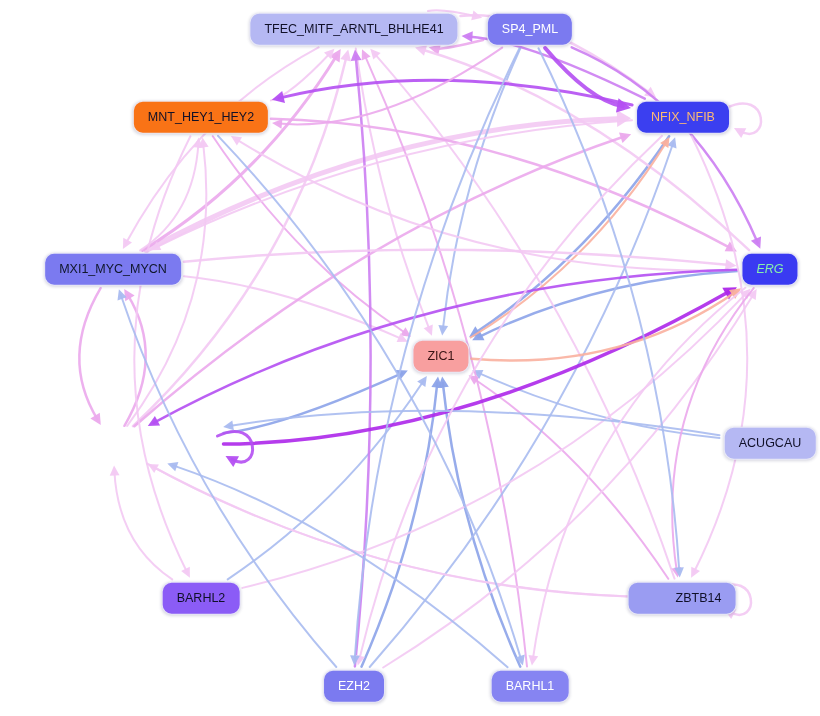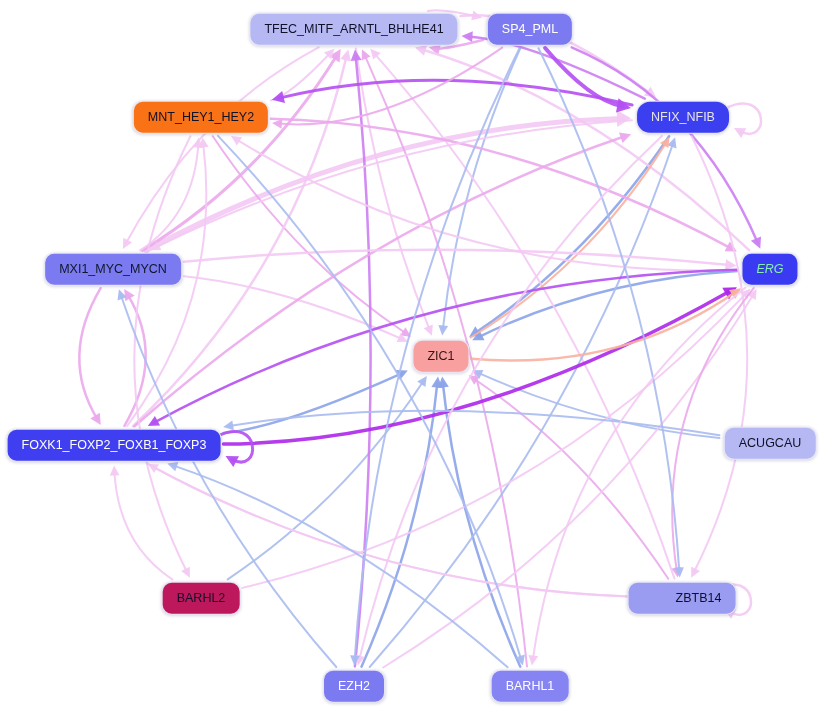--- a/index.html
+++ b/index.html
@@ -267,25 +267,24 @@
         <polygon points="167.3,463.5 178.4,462.0 175.2,471.3" fill="#a9bbf0" fill-opacity="0.95"></polygon>
       </g>
       <g>
         <path d="M 336.3 667.0 Q 190.8 501.6 120.8 295.0" stroke="#a9bbf0" stroke-width="2" fill="none" stroke-opacity="0.9" stroke-linecap="round"></path>
         <polygon points="118.9,289.3 126.7,297.2 117.5,300.4" fill="#a9bbf0" fill-opacity="0.95"></polygon>
       </g>
     </svg>
   <div id="node-layer">
       <div class="node" style="left: 353px; top: 29px; background: rgb(181, 184, 243); color: rgb(16, 16, 40);">TFEC_MITF_ARNTL_BHLHE41</div>
       <div class="node" style="left: 529px; top: 29px; background: rgb(123, 122, 240); color: rgb(255, 255, 255);">SP4_PML</div>
-      <div class="node" style="left: 682px; top: 117px; background: rgb(59, 63, 240); color: #e5e5e5; border-radius: 14px;">NFIX_NFIB</div>
+      <div class="node" style="left: 682px; top: 117px; background: rgb(59, 63, 240); color: #fdba74;">NFIX_NFIB</div>
       <div class="node" style="left: 769px; top: 269px; background: rgb(58, 58, 242); color: #86efac; font-style: italic;">ERG</div>
       <div class="node" style="left: 769px; top: 443px; background: rgb(181, 184, 243); color: rgb(16, 16, 40); text-align: center;">ACUGCAU</div>
       <div class="node" style="left: 681px; top: 598px; background: rgb(154, 156, 242); color: rgb(16, 16, 40); padding-left: 47px;">ZBTB14</div>
       <div class="node" style="left: 529px; top: 686px; background: rgb(134, 132, 242); color: rgb(255, 255, 255);">BARHL1</div>
       <div class="node" style="left: 353px; top: 686px; background: rgb(123, 122, 240); color: rgb(255, 255, 255);">EZH2</div>
-      <div class="node" style="left: 200px; top: 598px; background: #be185d; color: rgb(16, 16, 40);">BARHL2</div>
-      <div class="node" style="left: 113px; top: 445px; background: rgb(63, 62, 240); color: rgb(255, 255, 255);">FOXK1_FOXP2_FOXB1_FOXP3</div>
+      <div class="node" style="left: 200px; top: 598px; background: #8b5cf6; color: rgb(16, 16, 40);">BARHL2</div>
       <div class="node" style="left: 112px; top: 269px; background: rgb(123, 122, 240); color: #0f172a;">MXI1_MYC_MYCN</div>
       <div class="node" style="left: 200px; top: 117px; background: #f97316; color: rgb(16, 16, 40);">MNT_HEY1_HEY2</div>
       <div class="node" style="left: 440px; top: 356px; background: rgb(248, 159, 159); color: rgb(58, 20, 20);">ZIC1</div>
     </div>
 </div>
 
 </body></html>

